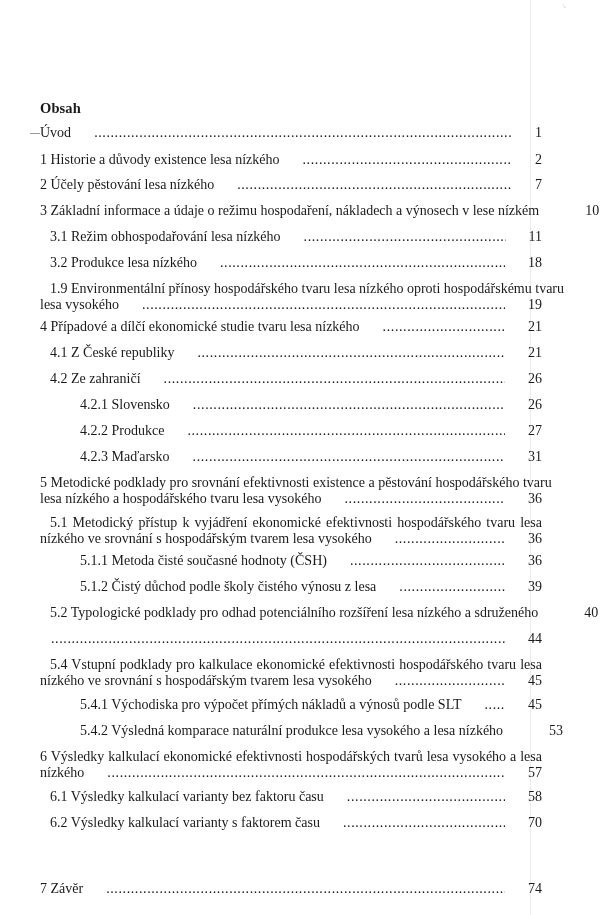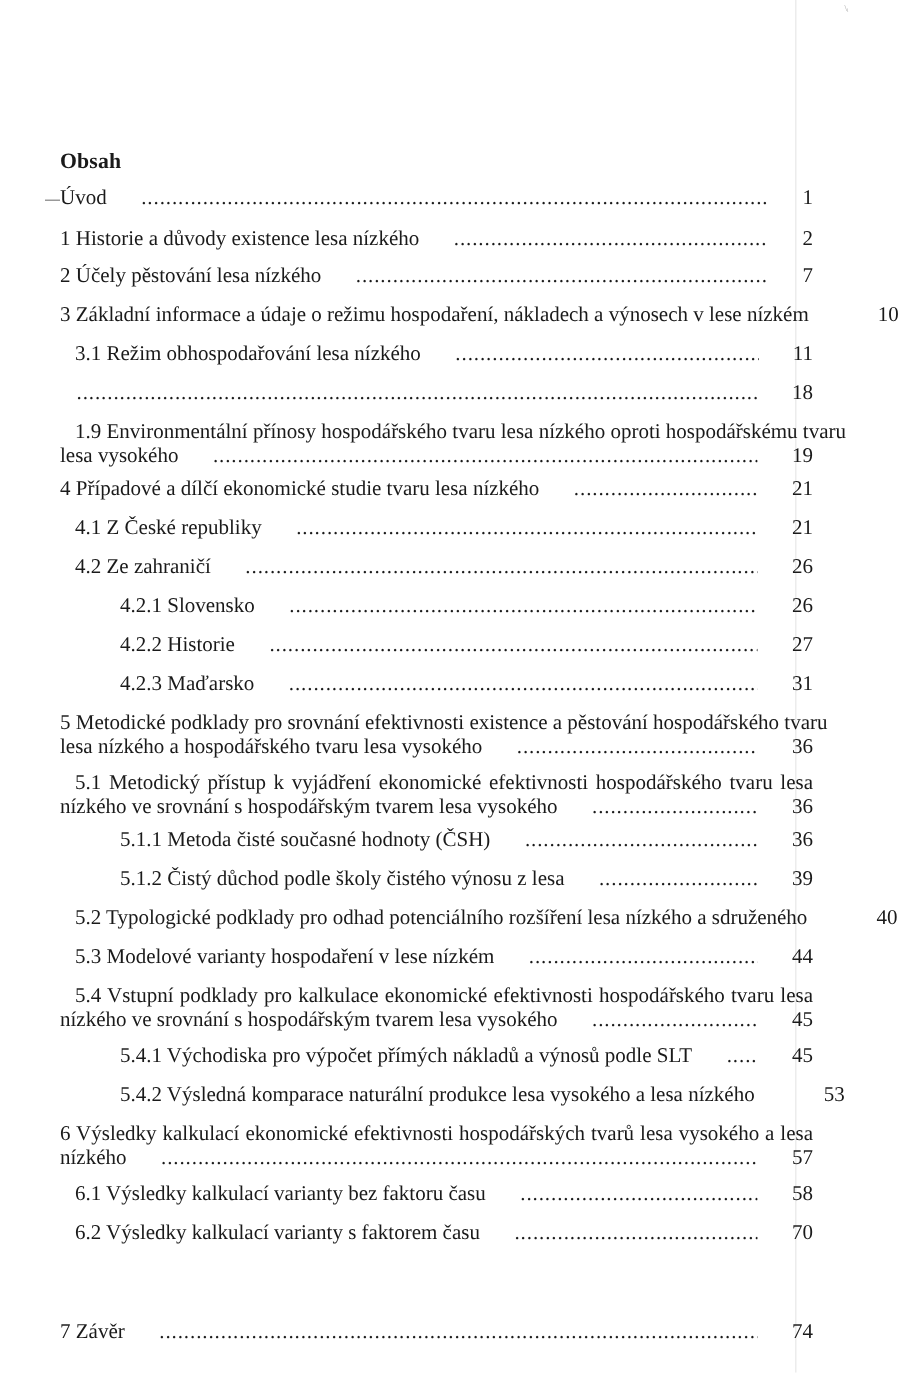--- a/index.html
+++ b/index.html
@@ -71,20 +71,21 @@
       </div>
       <div class="entry lvl1" style="position: absolute; top: 104px; left: 0px; right: 0px;">
         <div class="line">
           <span class="txt">3.1 Režim obhospodařování lesa nízkého</span>
           <span class="dots"></span>
           <span class="pg">11</span>
         </div>
       </div>
       <div class="entry lvl1" style="position: absolute; top: 130px; left: 0px; right: 0px;">
         <div class="line">
+          <span class="txt">3.2 Produkce lesa nízkého</span>
           <span class="dots"></span>
           <span class="pg">18</span>
         </div>
       </div>
       <div class="entry lvl1" style="position: absolute; top: 156px; left: 0px; right: 0px;">
         <div class="wrap1">1.9 Environmentální přínosy hospodářského tvaru lesa nízkého oproti hospodářskému tvaru</div>
         <div class="line" style="margin-left: -10px;">
           <span class="txt">lesa vysokého</span>
           <span class="dots"></span>
           <span class="pg">19</span>
@@ -113,21 +114,21 @@
       </div>
       <div class="entry lvl2" style="position: absolute; top: 272px; left: 0px; right: 0px;">
         <div class="line">
           <span class="txt">4.2.1 Slovensko</span>
           <span class="dots"></span>
           <span class="pg">26</span>
         </div>
       </div>
       <div class="entry lvl2" style="position: absolute; top: 298px; left: 0px; right: 0px;">
         <div class="line">
-          <span class="txt">4.2.2 Historie</span>
+          <span class="txt">4.2.2 Produkce</span>
           <span class="dots"></span>
           <span class="pg">27</span>
         </div>
       </div>
       <div class="entry lvl2" style="position: absolute; top: 324px; left: 0px; right: 0px;">
         <div class="line">
           <span class="txt">4.2.3 Maďarsko</span>
           <span class="dots"></span>
           <span class="pg">31</span>
         </div>
@@ -164,21 +165,20 @@
       </div>
       <div class="entry lvl1" style="position: absolute; top: 480px; left: 0px; right: 0px;">
         <div class="line">
           <span class="txt">5.2 Typologické podklady pro odhad potenciálního rozšíření lesa nízkého a sdruženého</span>
           <span class="dots"></span>
           <span class="pg">40</span>
         </div>
       </div>
       <div class="entry lvl1" style="position: absolute; top: 506px; left: 0px; right: 0px;">
         <div class="line">
-          <span class="txt">5.3 Modelové varianty hospodaření v lese nízkém</span>
           <span class="dots"></span>
           <span class="pg">44</span>
         </div>
       </div>
       <div class="entry lvl1" style="position: absolute; top: 532px; left: 0px; right: 0px;">
         <div class="wrap1">5.4 Vstupní podklady pro kalkulace ekonomické efektivnosti hospodářského tvaru lesa</div>
         <div class="line" style="margin-left: -10px;">
           <span class="txt">nízkého ve srovnání s hospodářským tvarem lesa vysokého</span>
           <span class="dots"></span>
           <span class="pg">45</span>

